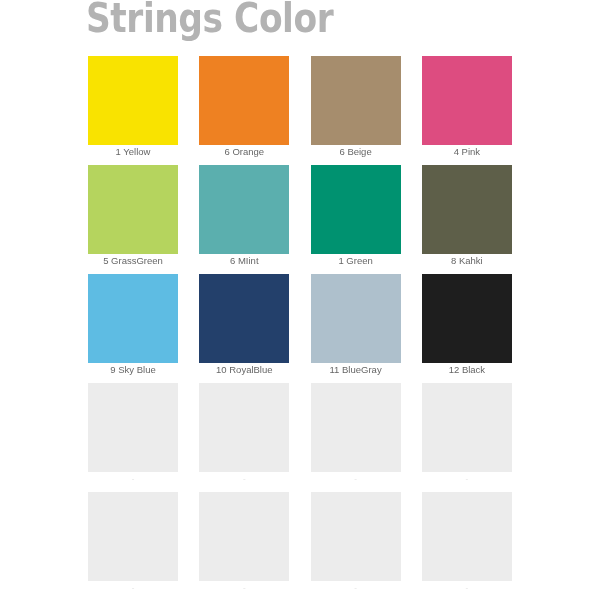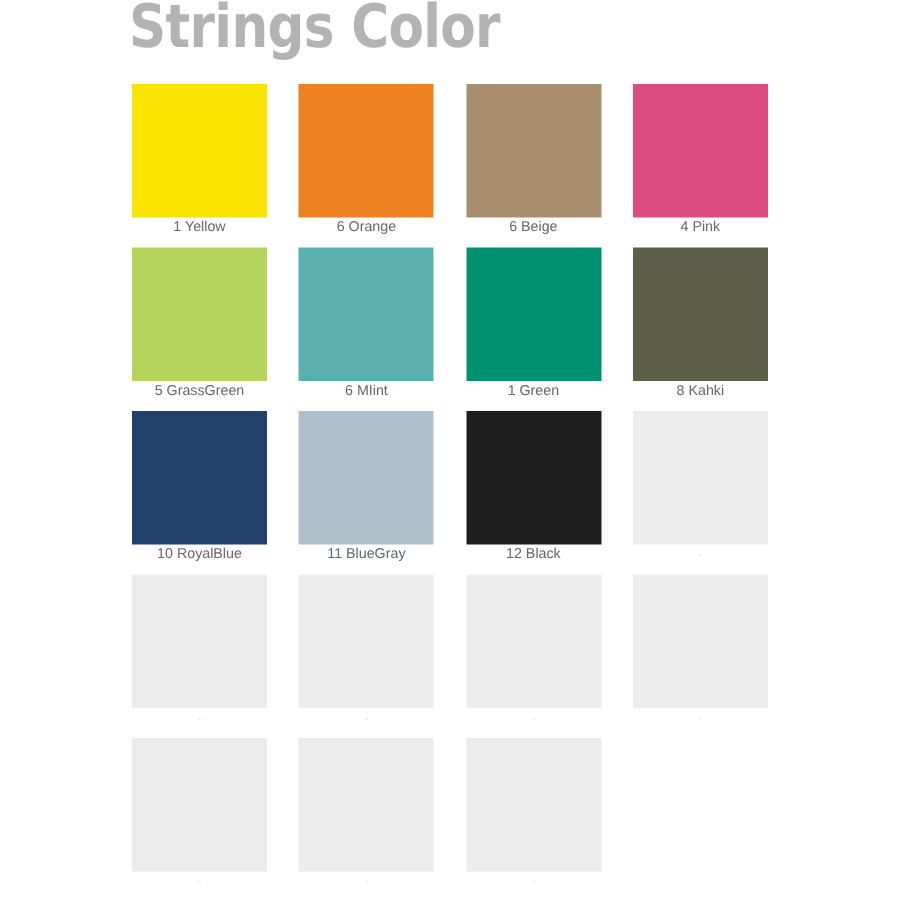--- a/index.html
+++ b/index.html
@@ -106,20 +106,24 @@
       </div>
       <div class="swatch-cell">
         <div class="swatch-chip" style="background: rgb(0, 146, 112);"></div>
         <div class="swatch-label">1 Green</div>
       </div>
       <div class="swatch-cell">
         <div class="swatch-chip" style="background: rgb(94, 95, 73);"></div>
         <div class="swatch-label">8 Kahki</div>
       </div>
       <div class="swatch-cell">
+        <div class="swatch-chip" style="background: rgb(94, 188, 227);"></div>
+        <div class="swatch-label">9 Sky Blue</div>
+      </div>
+      <div class="swatch-cell">
         <div class="swatch-chip" style="background: rgb(35, 64, 107);"></div>
         <div class="swatch-label">10 RoyalBlue</div>
       </div>
       <div class="swatch-cell">
         <div class="swatch-chip" style="background: rgb(174, 192, 204);"></div>
         <div class="swatch-label">11 BlueGray</div>
       </div>
       <div class="swatch-cell">
         <div class="swatch-chip" style="background: rgb(30, 30, 30);"></div>
         <div class="swatch-label">12 Black</div>

